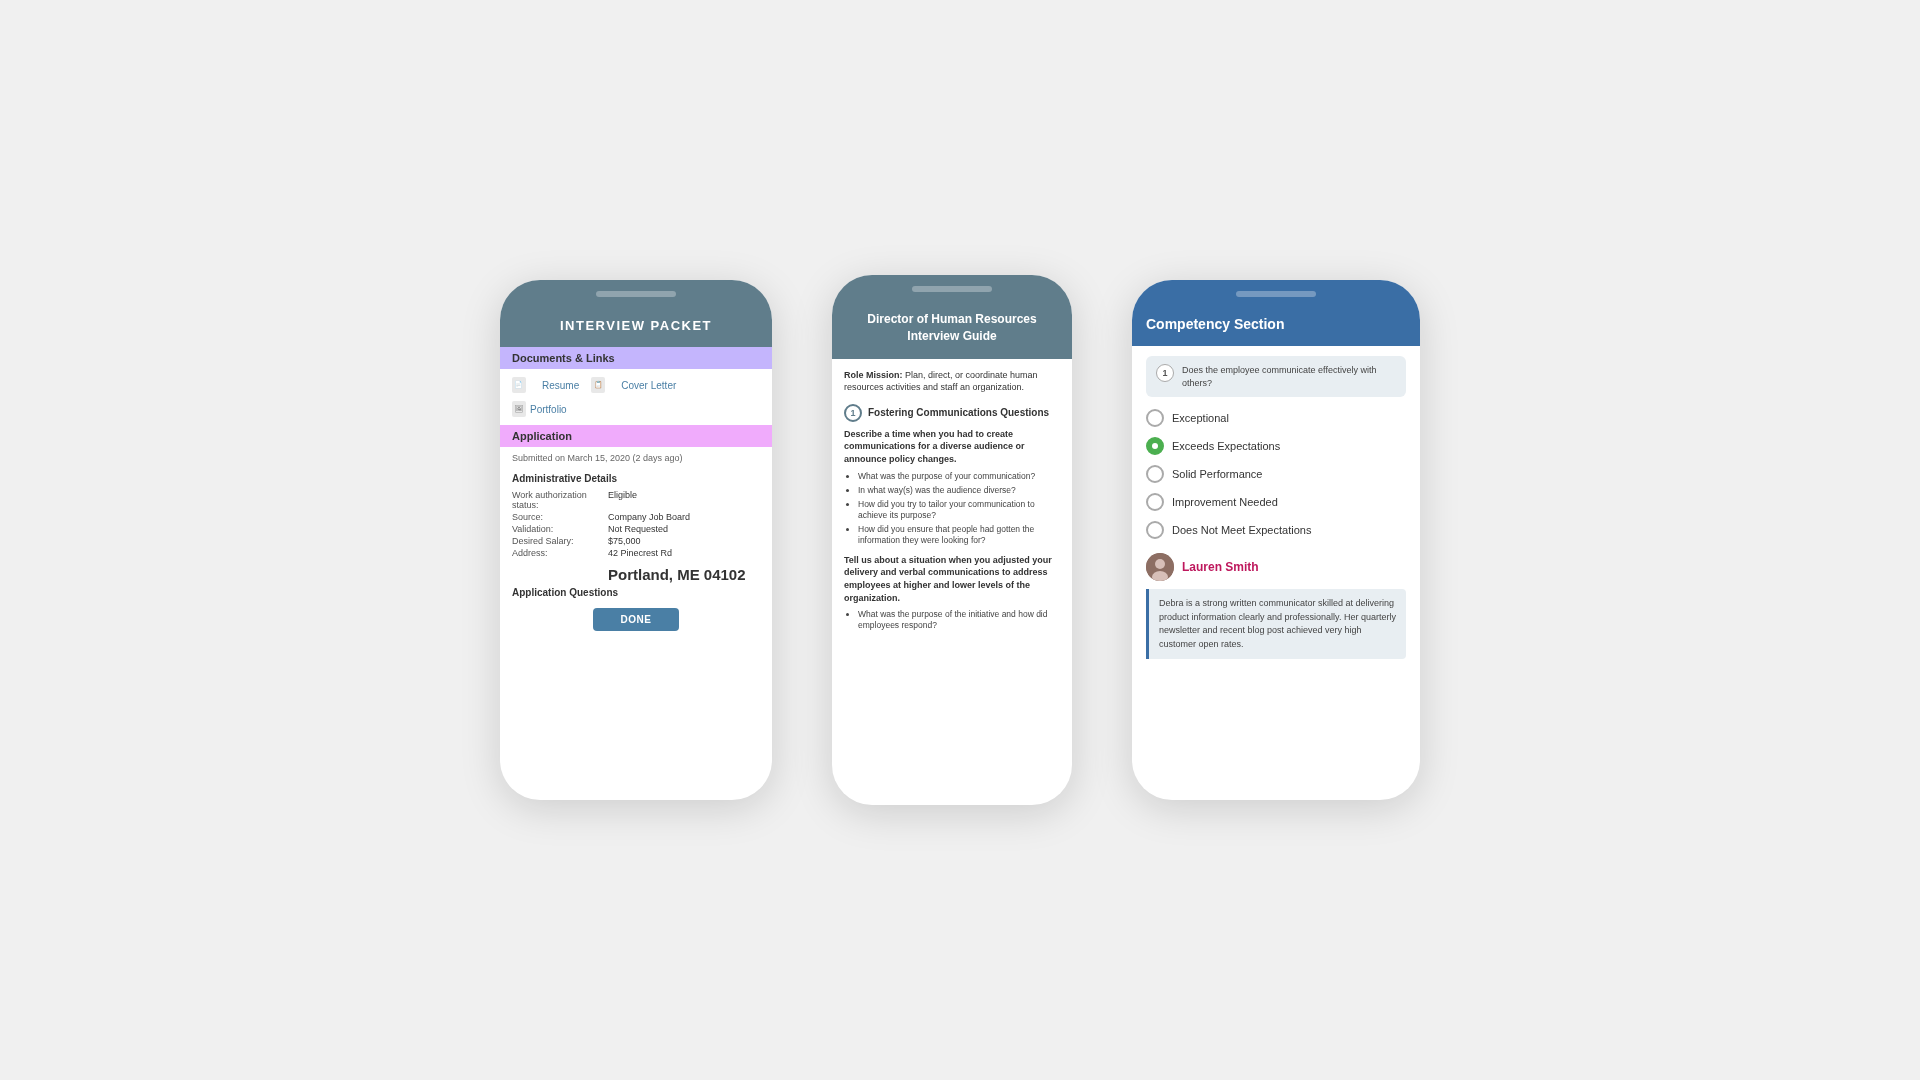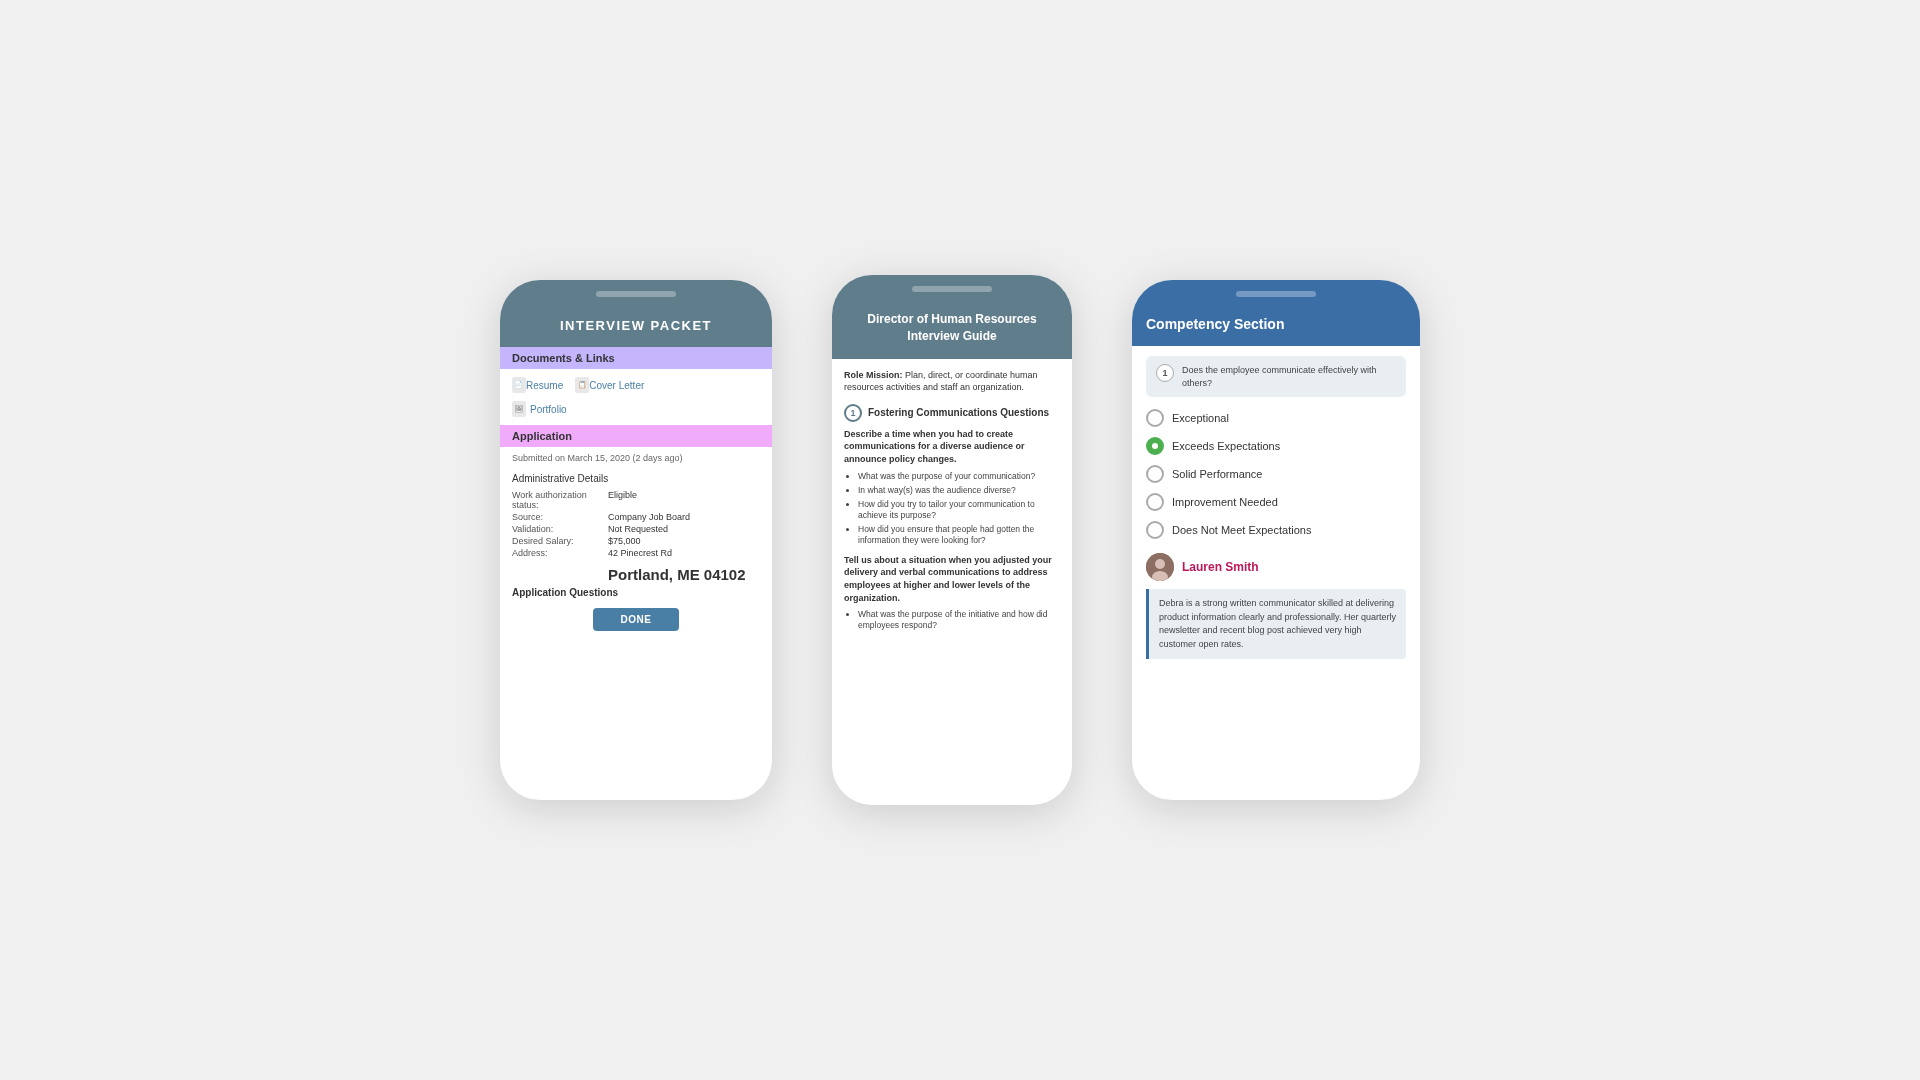--- a/index.html
+++ b/index.html
@@ -75,21 +75,21 @@
     }
     .doc-links {
       padding: 8px 12px;
       display: flex;
       gap: 12px;
       flex-wrap: wrap;
     }
     .doc-link {
       display: flex;
       align-items: center;
-      gap: 0;
+      gap: 16px;
       font-size: 10px;
       color: #4a7fa5;
     }
     .doc-icon {
       width: 14px;
       height: 16px;
       background: #e8e8e8;
       border-radius: 2px;
       display: flex;
       align-items: center;
@@ -113,21 +113,21 @@
       color: #333;
     }
     .submitted-text {
       padding: 6px 12px;
       font-size: 9px;
       color: #666;
     }
     .admin-title {
       padding: 4px 12px;
       font-size: 10px;
-      font-weight: 400;
+      font-weight: 700;
       color: #333;
     }
     .admin-table {
       padding: 2px 12px 6px;
     }
     .admin-row {
       display: flex;
       gap: 6px;
       margin-bottom: 2px;
     }

